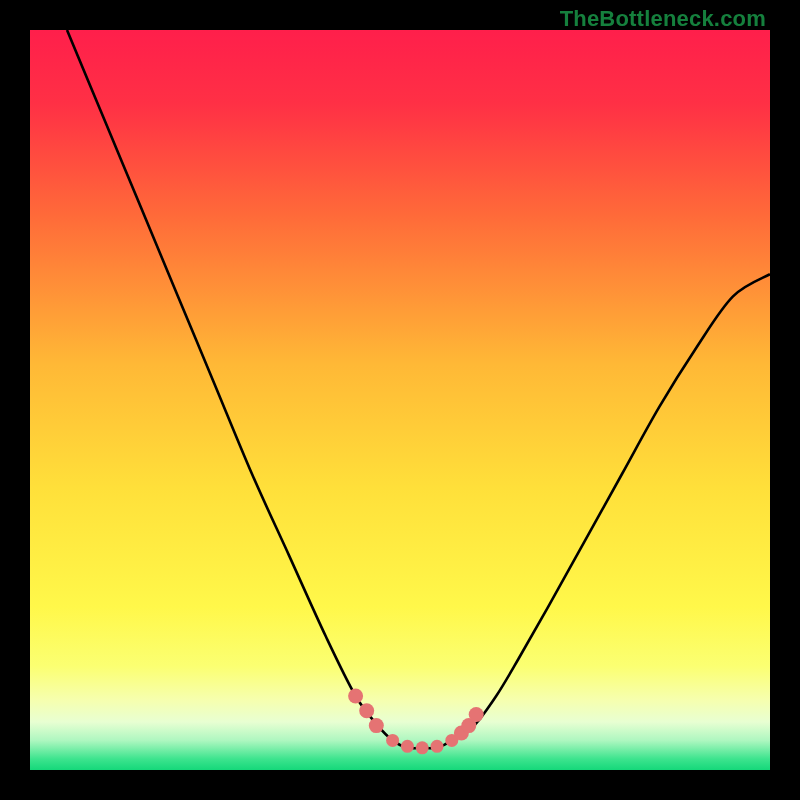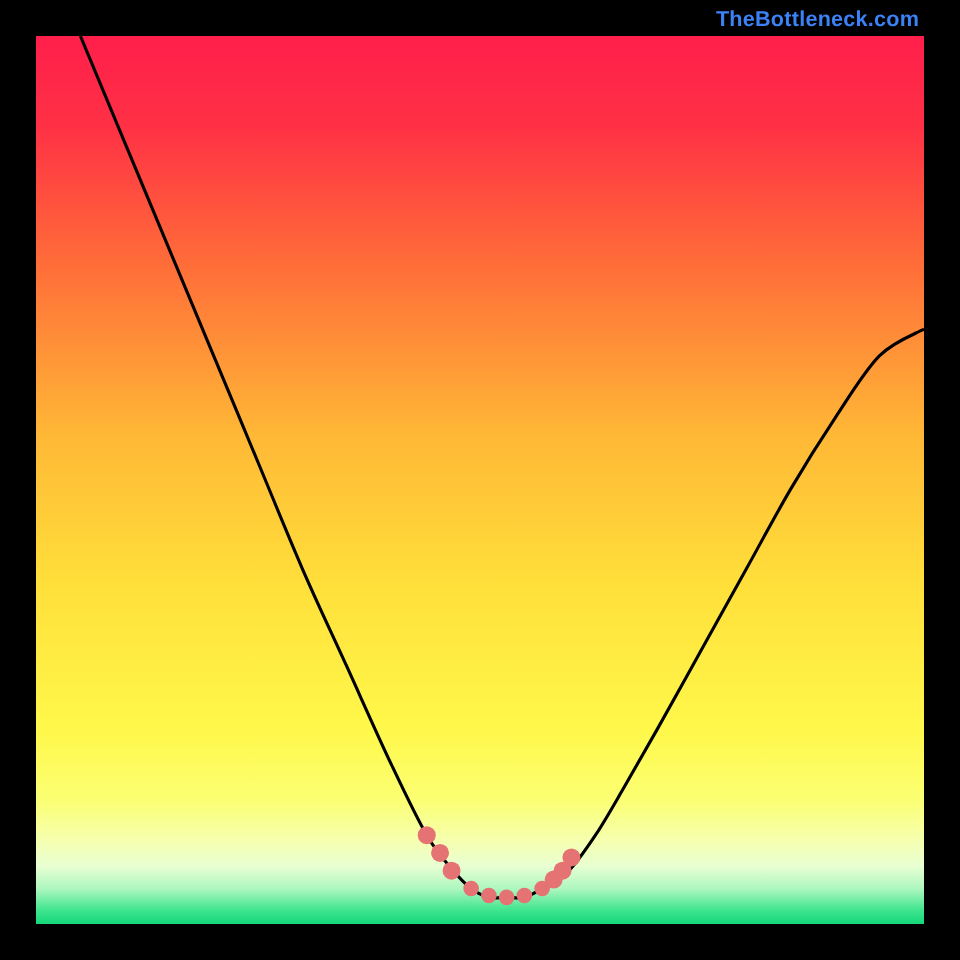--- a/index.html
+++ b/index.html
@@ -38,22 +38,22 @@
     position: absolute;
     left: 0;
     top: 0;
     width: 100%;
     height: 100%;
   }
   .watermark {
     position: absolute;
     top: 6px;
     right: 34px;
-    color: #3b82f6;
-    font-size: 18px;
+    color: #15803d;
+    font-size: 22px;
     font-weight: 600;
     letter-spacing: 0.2px;
     user-select: none;
   }
 </style>
 </head>
 <body>
 
 <div class="frame">
   <div class="plot-area">

